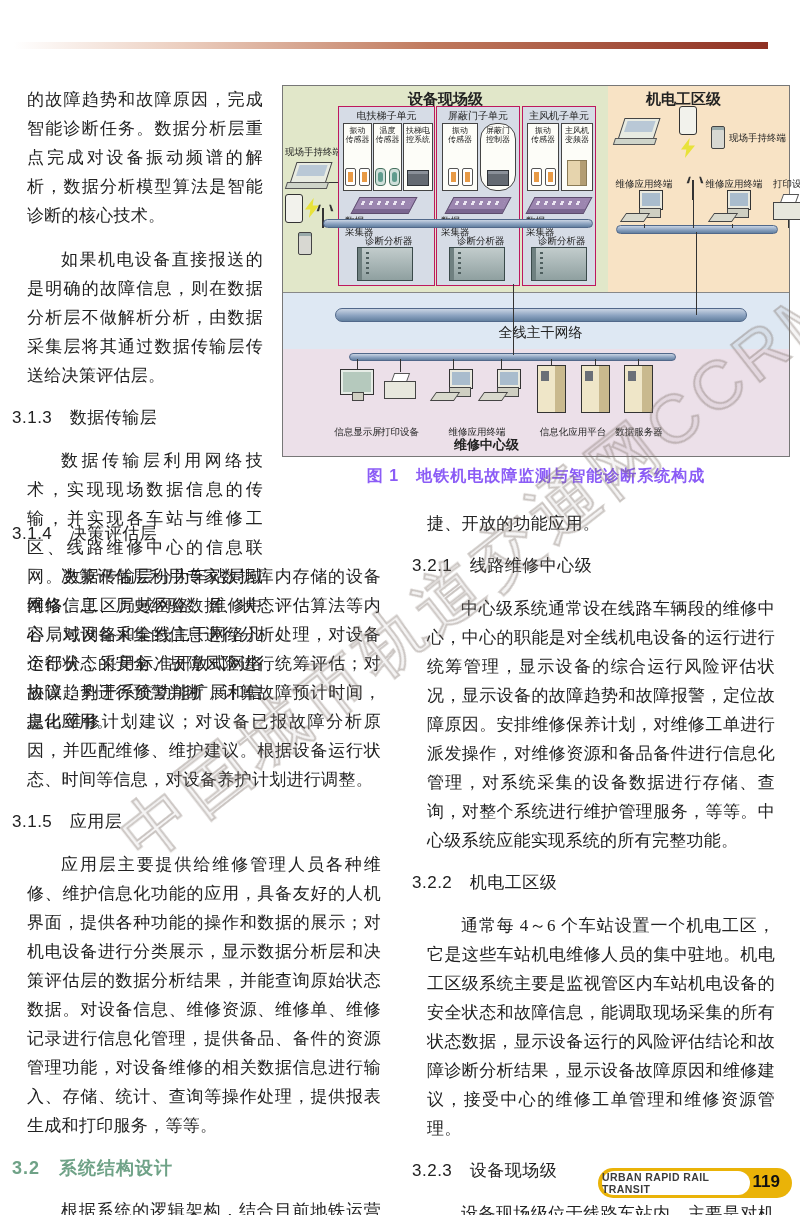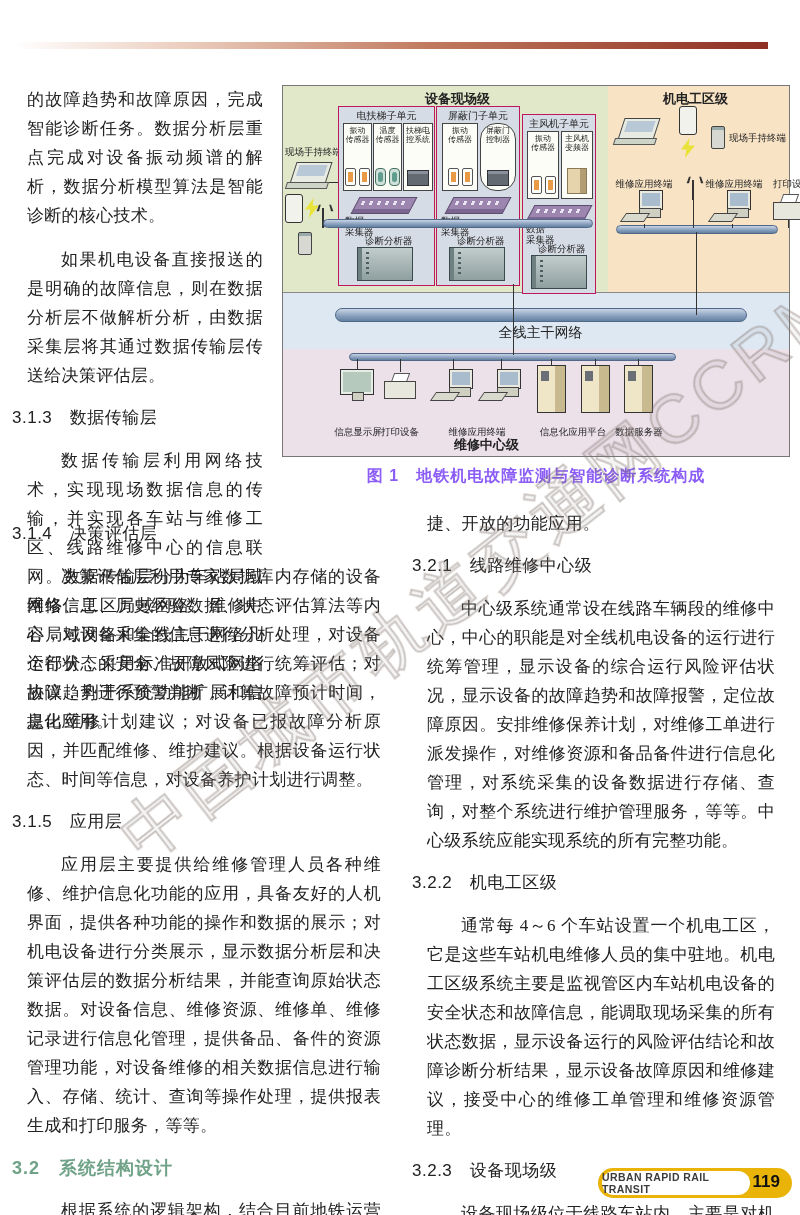--- a/index.html
+++ b/index.html
@@ -17,21 +17,21 @@
   h3.sec2{font-family:"Liberation Sans",sans-serif;font-weight:bold;font-size:18px;color:#6fa287;
          margin:8px 0 5px 0;line-height:26px;letter-spacing:1px;}
   
   #fig{position:absolute;left:282px;top:85px;width:506px;height:370px;border:1px solid #777;
        font-family:"Liberation Sans",sans-serif;}
   .region{position:absolute;}
   .rg-green{left:0;top:0;width:325px;height:206px;background:#e1e7c9;border-right:1px solid #888;}
   .rg-peach{left:325px;top:0;width:181px;height:206px;background:#f8e3c5;}
   .rg-blue{left:0;top:206px;width:506px;height:56px;background:#dee8f3;border-top:1px solid #888;border-bottom:1px solid #888;}
   .rg-pink{left:0;top:263px;width:506px;height:107px;background:#ece0e9;}
-  .rg-title{position:absolute;top:4px;text-align:center;font-size:13px;font-weight:600;color:#222;padding-left:12px;}
+  .rg-title{position:absolute;top:4px;text-align:center;font-size:15px;font-weight:600;color:#222;}
   .subunit{position:absolute;top:20px;height:178px;background:#d6dce6;border:1px solid #be185d;}
   .su-title{position:absolute;top:2px;left:0;right:0;text-align:center;font-size:10px;color:#222;}
   .sbox{position:absolute;top:16px;height:66px;background:#fdfdf8;border:1px solid #444;}
   .sbox .lbl{position:absolute;top:2px;left:0;right:0;text-align:center;font-size:8px;line-height:9px;color:#222;}
   .icons{position:absolute;bottom:4px;left:0;right:0;display:flex;justify-content:center;gap:3px;align-items:flex-end;}
   .pre{white-space:pre-line;}
   .lbl-s{position:absolute;font-size:9.5px;line-height:11px;color:#222;}
   .pipe{position:absolute;background:linear-gradient(180deg,#c9d4e3 0%,#8ba2c0 55%,#63809f 100%);
         border:1px solid #51688a;border-radius:7px;}
   .vline{position:absolute;width:1px;background:#333;z-index:5;}
@@ -170,21 +170,21 @@
             <div class="stack"></div>
           </div>
       </div>
       <div class="switch" style="left:12px;top:90px;"></div>
       <div class="lbl-s pre" style="left:4px;top:108px;">数据
 采集器</div>
       <div class="lbl-s" style="left:20px;top:128px;">诊断分析器</div>
       <div class="server" style="left:12px;top:140px;"></div>
     </div>
 
-    <div class="subunit" style="left:239px;width:72px;margin-top:8px;">
+    <div class="subunit" style="left:239px;width:72px;">
       <div class="su-title">主风机子单元</div>
       <div class="sbox" style="left:4px;width:30px;">
         <div class="lbl pre">振动
 传感器</div>
         <div class="icons">
             <div class="sensor-o"></div>
             <div class="sensor-o"></div>
           </div>
       </div>
       <div class="sbox" style="left:38px;width:30px;">

